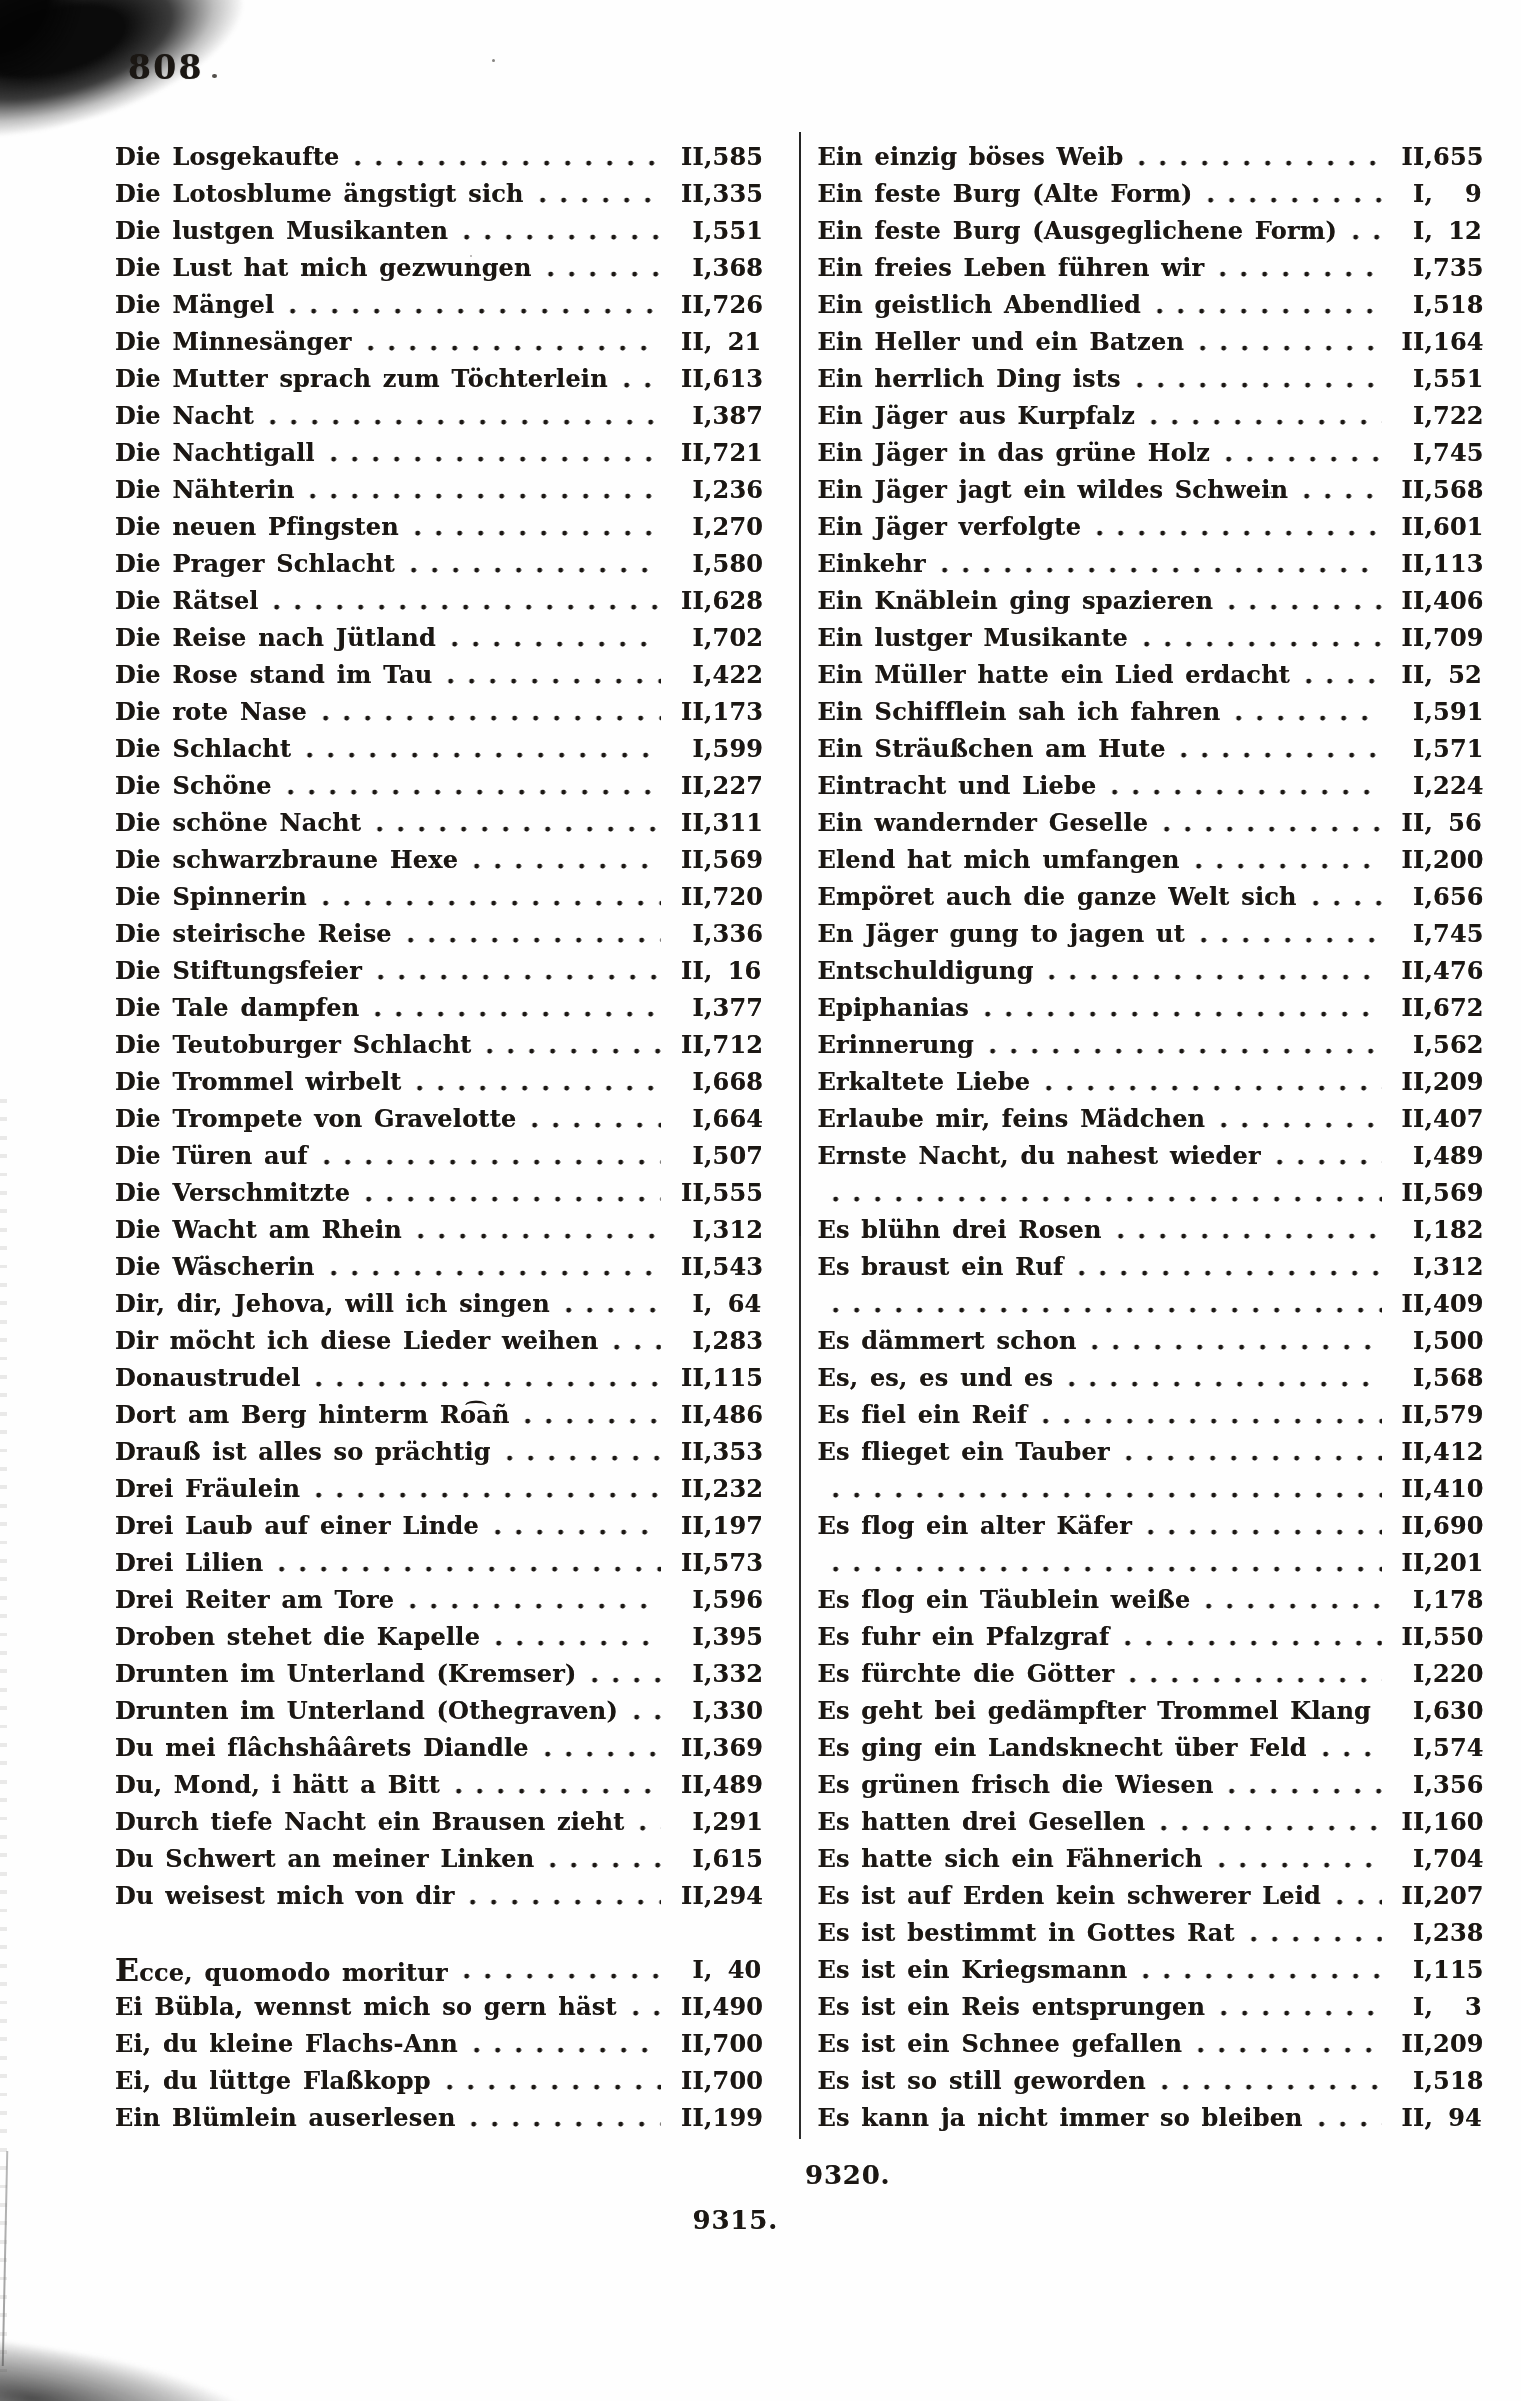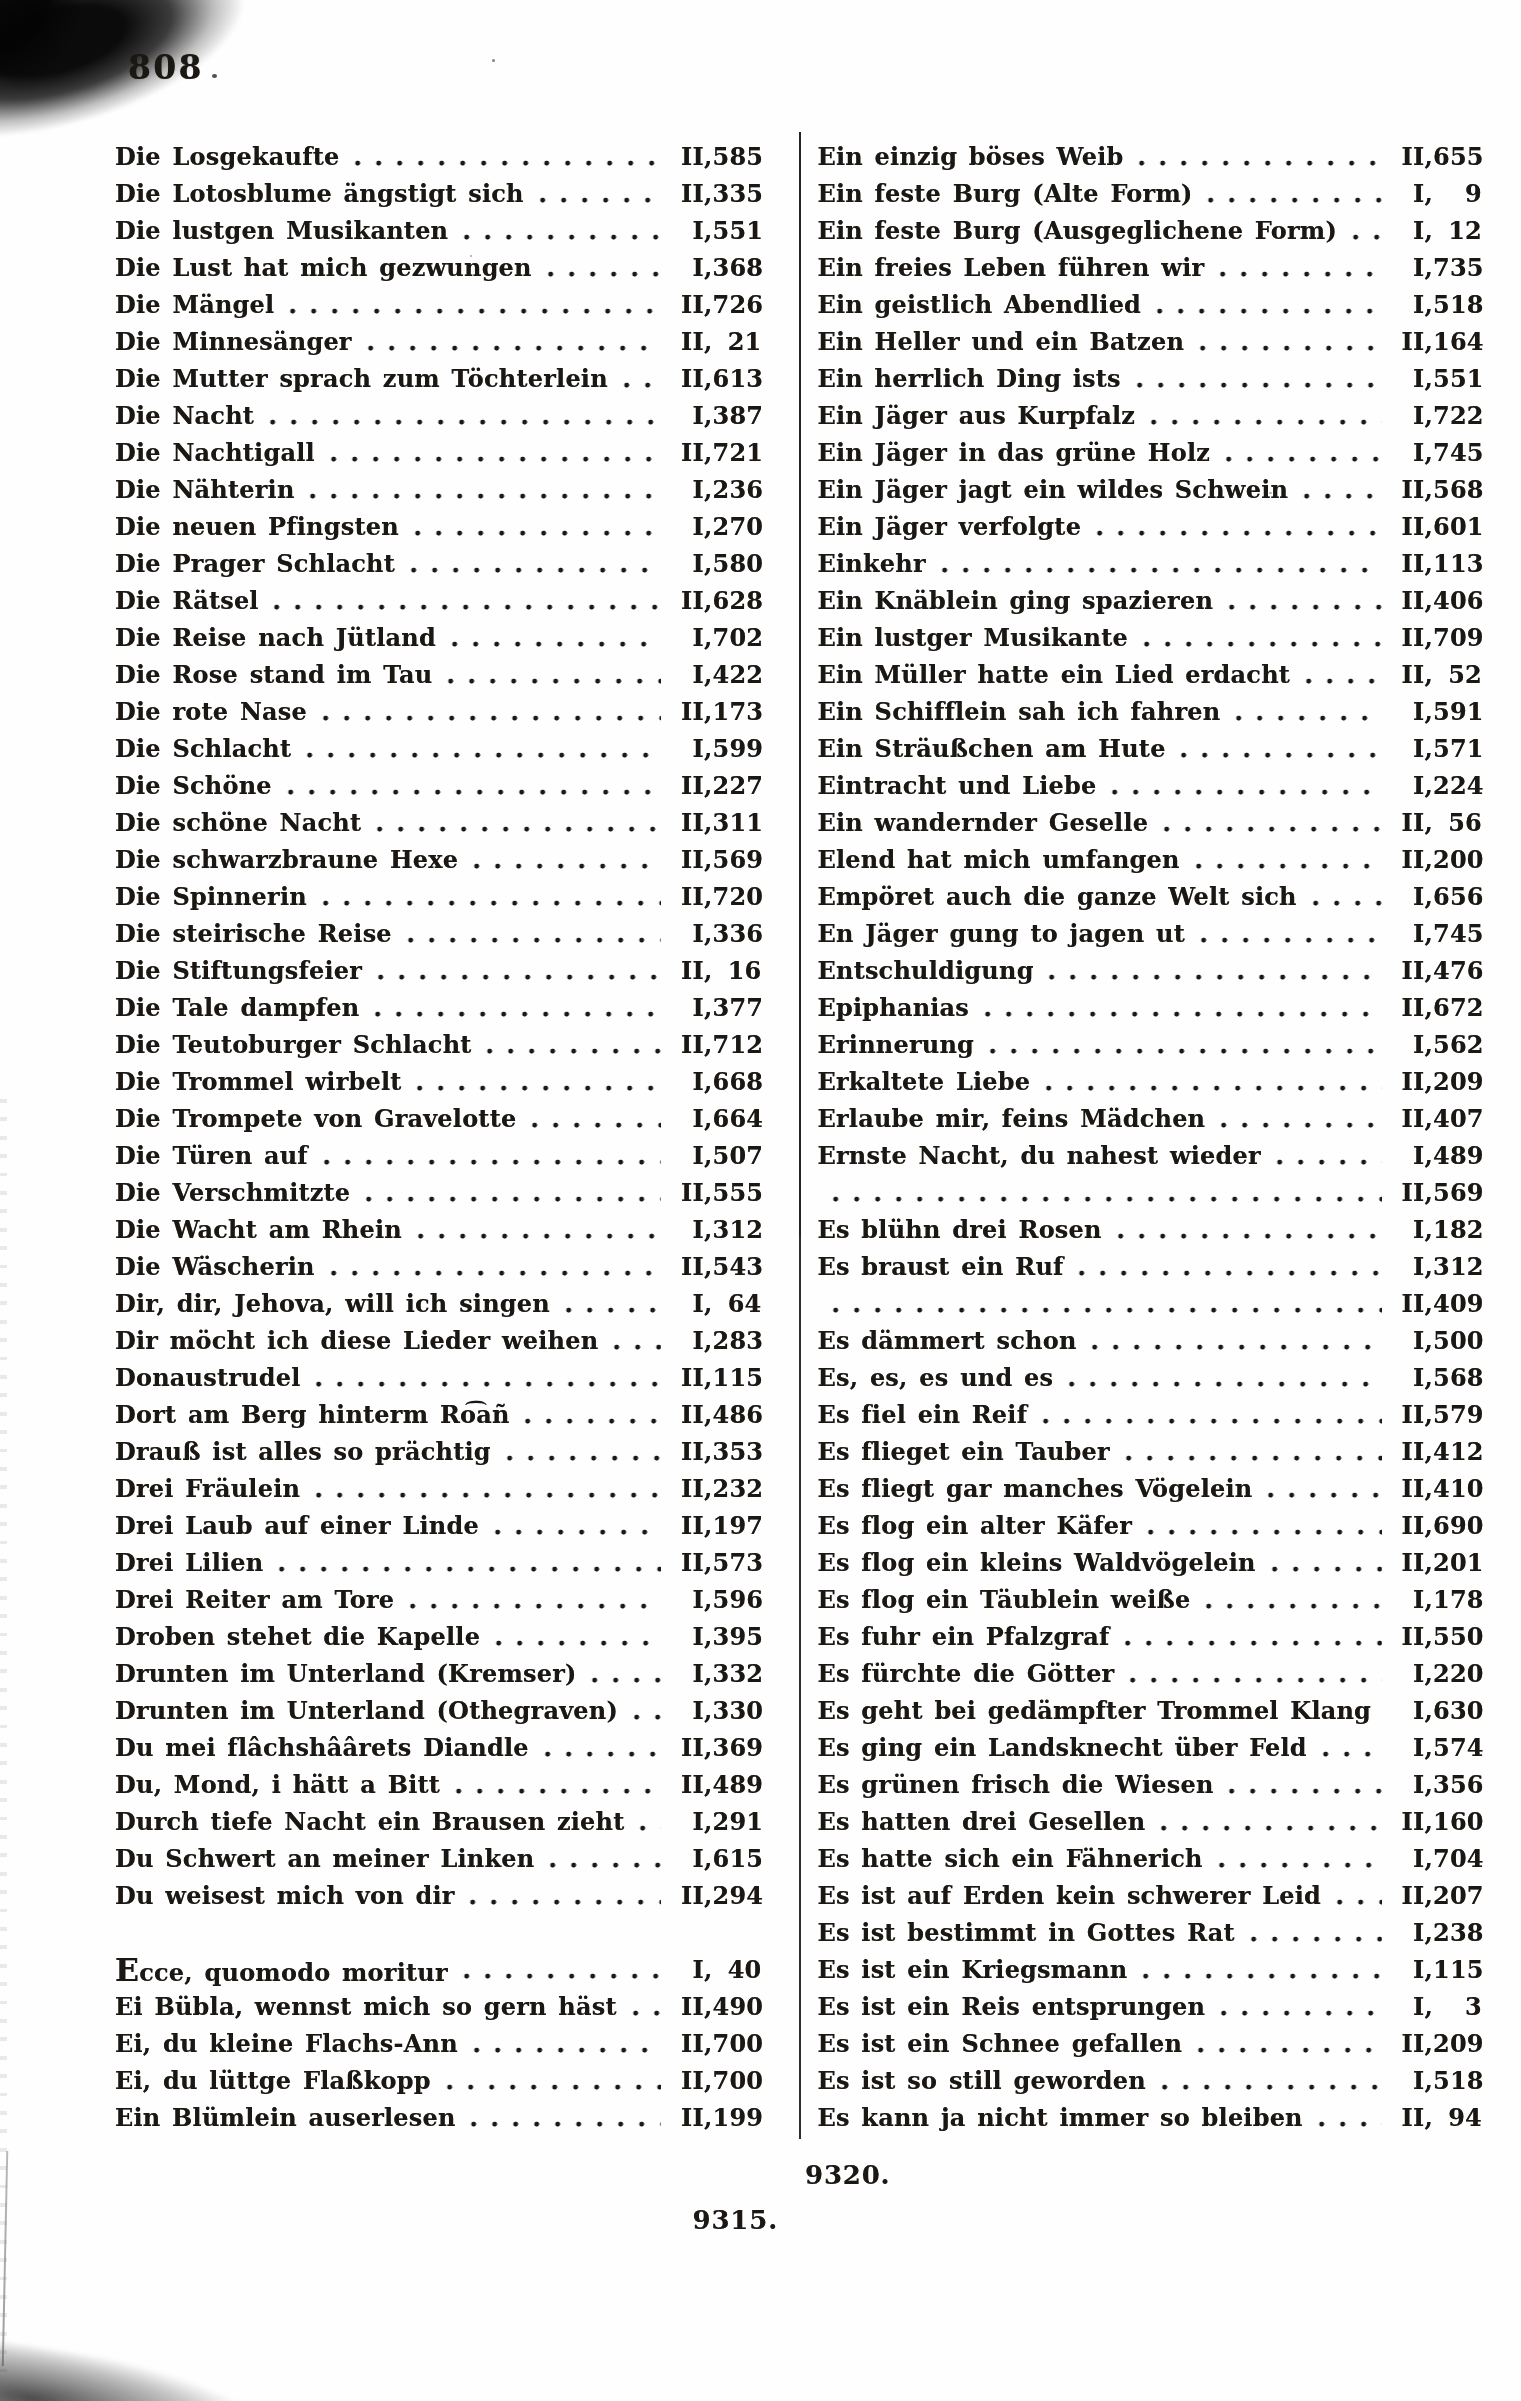--- a/index.html
+++ b/index.html
@@ -831,37 +831,35 @@
       </div>
       <div class="row">
         <span class="title">Es flieget ein Tauber</span>
         <span class="leader"></span>
         <span class="ref">
           <span class="rom">II,</span>
           <span class="num">412</span>
         </span>
       </div>
       <div class="row">
-        <span class="title">Es fliegt gar manches Vögelein</span>
         <span class="leader"></span>
         <span class="ref">
           <span class="rom">II,</span>
           <span class="num">410</span>
         </span>
       </div>
       <div class="row">
         <span class="title">Es flog ein alter Käfer</span>
         <span class="leader"></span>
         <span class="ref">
           <span class="rom">II,</span>
           <span class="num">690</span>
         </span>
       </div>
       <div class="row">
-        <span class="title">Es flog ein kleins Waldvögelein</span>
         <span class="leader"></span>
         <span class="ref">
           <span class="rom">II,</span>
           <span class="num">201</span>
         </span>
       </div>
       <div class="row">
         <span class="title">Es flog ein Täublein weiße</span>
         <span class="leader"></span>
         <span class="ref">

